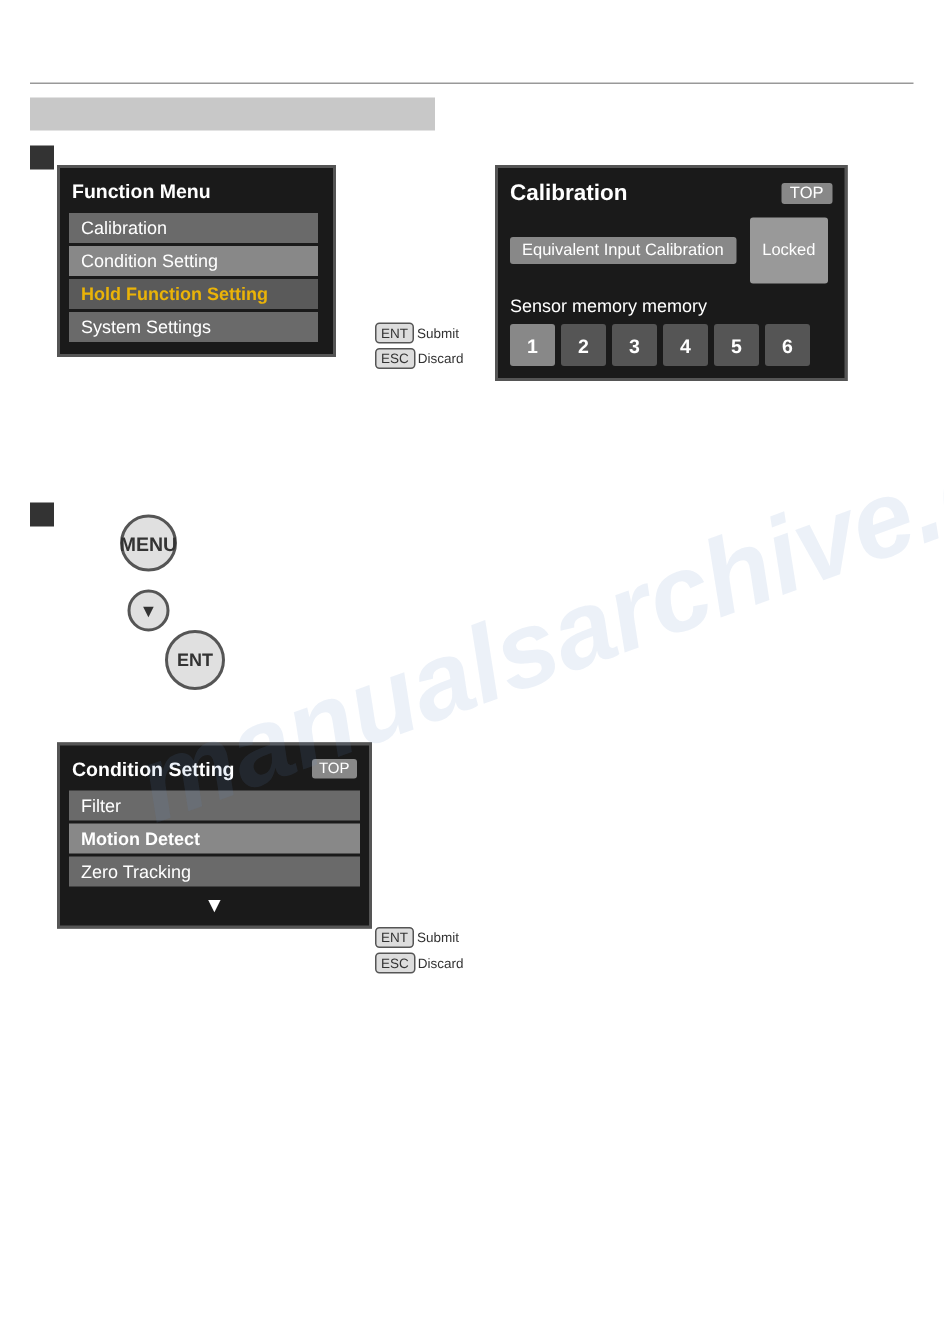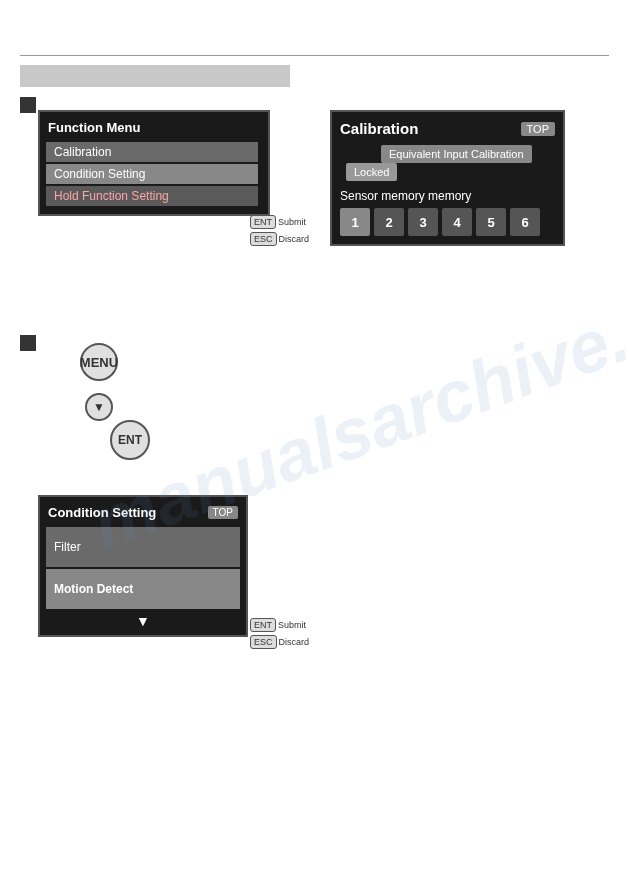--- a/index.html
+++ b/index.html
@@ -41,21 +41,21 @@
       width: 16px;
       height: 16px;
       background: #333;
     }
 
     
     .function-menu {
       position: absolute;
       top: 110px;
       left: 38px;
-      width: 232px;
+      width: 186px;
       background: #1a1a1a;
       border: 2px solid #555;
       padding: 6px 4px 6px 0;
     }
     .function-menu-title {
       color: #fff;
       font-weight: bold;
       font-size: 13px;
       padding: 2px 8px 5px 8px;
     }
@@ -65,25 +65,25 @@
       margin: 2px 6px;
       padding: 3px 8px;
       font-size: 12px;
       cursor: pointer;
     }
     .menu-item.active {
       background: #888;
     }
     .menu-item-hold {
       background: #5a5a5a;
-      color: #fca5a5;
+      color: #eab308;
       margin: 2px 6px;
       padding: 3px 8px;
       font-size: 12px;
-      font-weight: normal;
+      font-weight: bold;
     }
 
     
     .ent-label {
       position: absolute;
       top: 215px;
       left: 250px;
       font-size: 10px;
       color: #333;
     }
@@ -123,27 +123,26 @@
       padding: 1px 6px;
       border-radius: 2px;
     }
     .cal-eq-btn {
       background: #888;
       color: #fff;
       font-size: 11px;
       padding: 3px 8px;
       border-radius: 2px;
       display: inline-block;
-      margin-left: 41px;
     }
     .cal-locked-btn {
       background: #999;
       color: #fff;
       font-size: 11px;
-      padding: 3px 8px;
+      padding: 16px 8px;
       border-radius: 2px;
       display: inline-block;
       margin-left: 6px;
     }
     .cal-sensor-label {
       color: #fff;
       font-size: 12px;
       margin: 8px 0 5px 0;
     }
     .sensor-grid {
@@ -252,21 +251,21 @@
       background: #888;
       color: #fff;
       font-size: 10px;
       padding: 1px 5px;
       border-radius: 2px;
     }
     .cond-item {
       background: #6a6a6a;
       color: #fff;
       margin: 2px 6px;
-      padding: 13px 8px;
+      padding: 3px 8px;
       font-size: 12px;
       cursor: pointer;
     }
     .cond-item.highlight {
       background: #888;
       font-weight: bold;
     }
 
     
     .cond-down-arrow {
@@ -332,20 +331,21 @@
 
 <div class="header-bar"></div>
 
 <div class="bullet-a"></div>
 
 <div class="function-menu">
   <div class="function-menu-title">Function Menu</div>
   <div class="menu-item">Calibration</div>
   <div class="menu-item active">Condition Setting</div>
   <div class="menu-item-hold">Hold Function Setting</div>
+  <div class="menu-item">System Settings</div>
 </div>
 
 <div class="ent-label">
   <span class="small-ent">
     <span class="btn-box">ENT</span>
     <span>Submit</span>
   </span>
 </div>
 <div class="esc-label">
   <span class="small-ent">
@@ -389,20 +389,21 @@
   <span>ENT</span>
 </div>
 
 <div class="condition-box">
   <div class="condition-header">
     <span class="condition-title">Condition Setting</span>
     <span class="condition-top-badge">TOP</span>
   </div>
   <div class="cond-item">Filter</div>
   <div class="cond-item highlight">Motion Detect</div>
+  <div class="cond-item">Zero Tracking</div>
   <div class="cond-down-arrow">▼</div>
 </div>
 
 <div class="cond-ent-label">
   <span class="small-ent">
     <span class="btn-box">ENT</span>
     <span>Submit</span>
   </span>
 </div>
 <div class="cond-esc-label">

